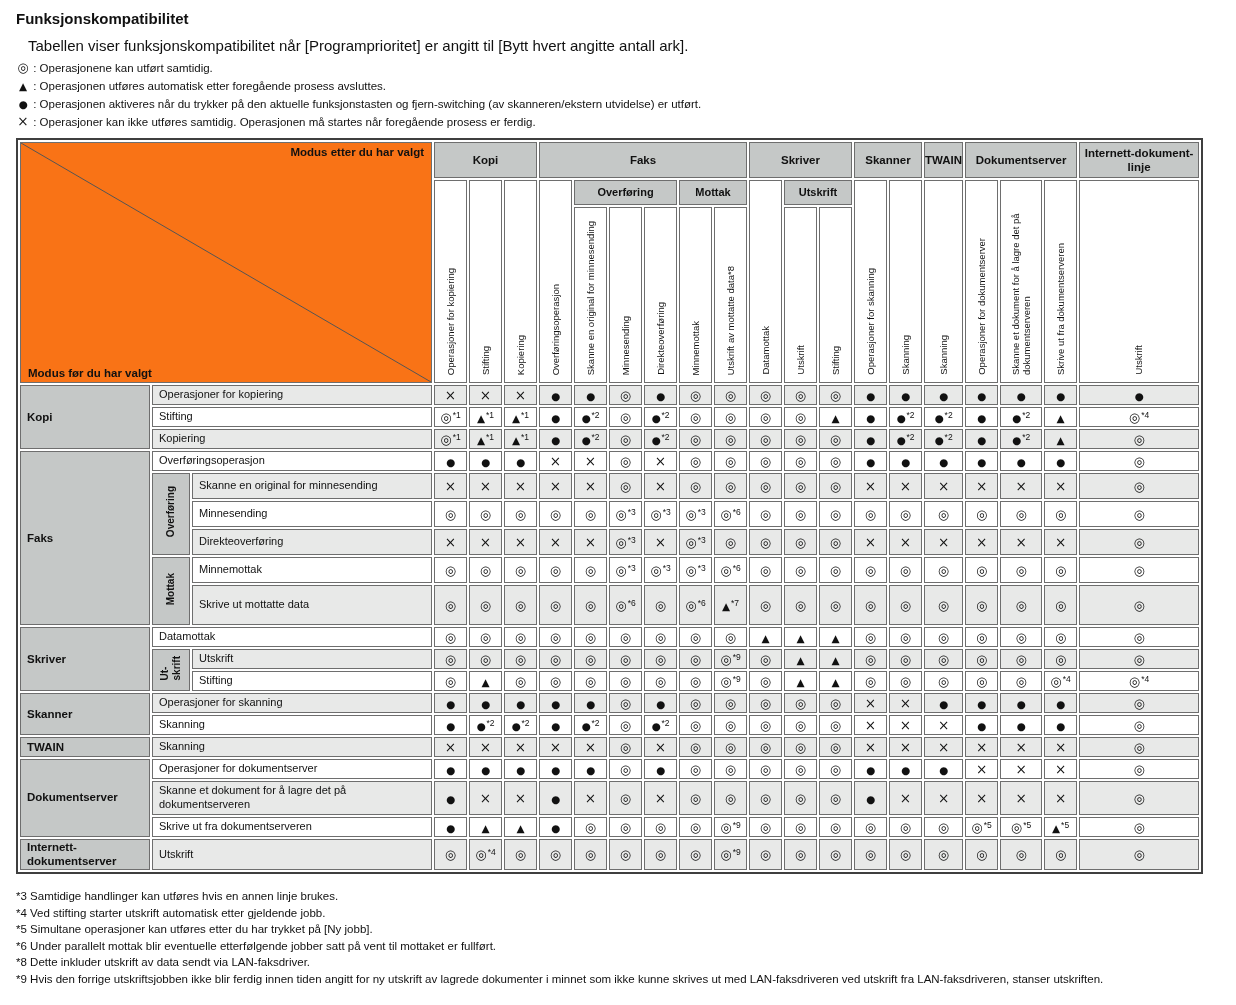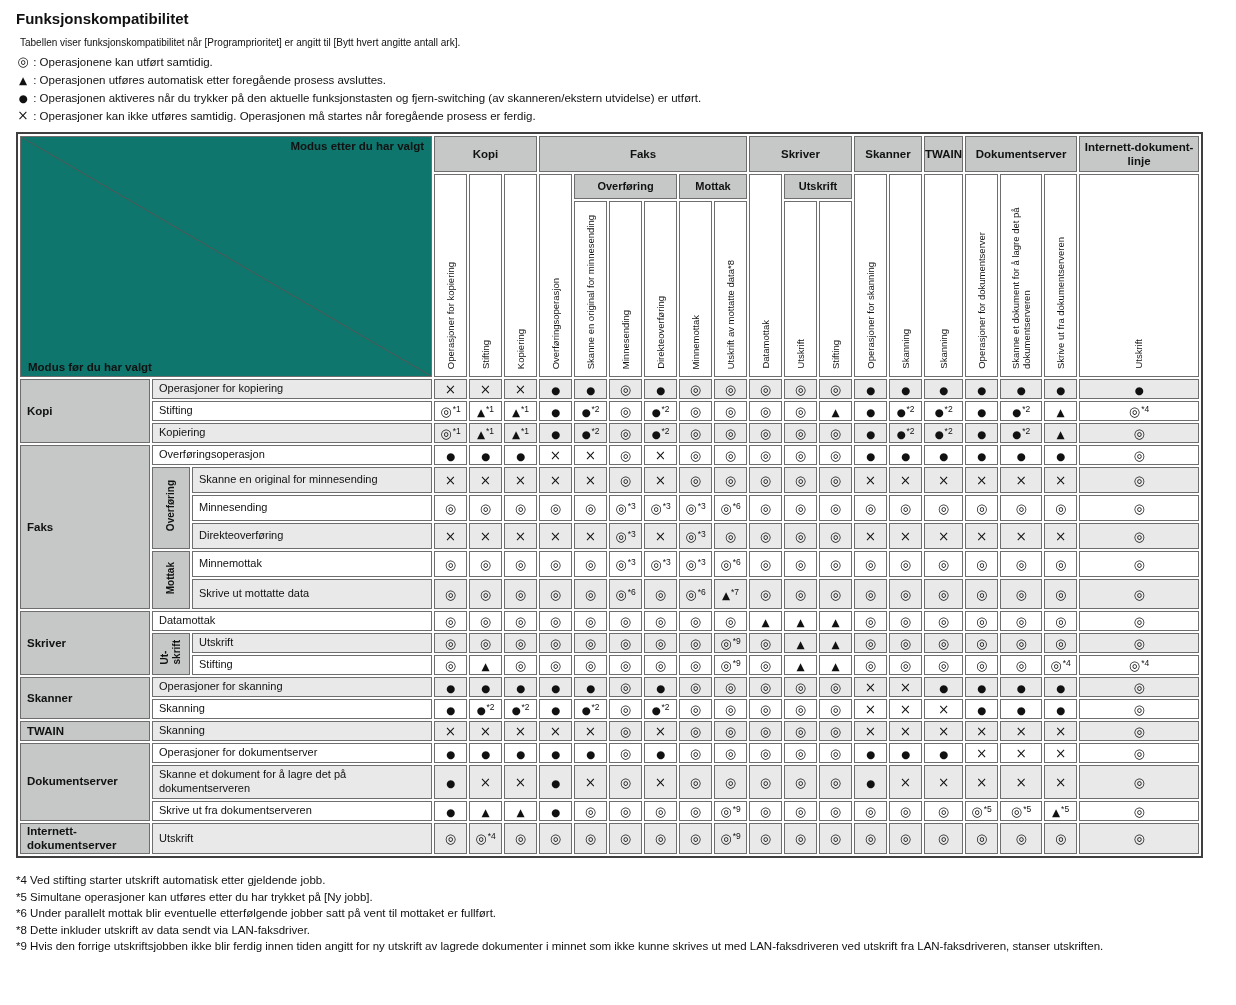--- a/index.html
+++ b/index.html
@@ -1,19 +1,19 @@
 <!DOCTYPE html>
 <html lang="no" style="--hbg: #c5c8c7; --abg: #e8e9e8; --cb: #6e6e6e; --outer: #3f3f3f;"><head>
 <meta charset="utf-8">
 <style>
   html,body { margin:0; padding:0; background:#fff; }
   body { font-family:"Liberation Sans",sans-serif; color:#111; }
   .page { width:1236px; min-height:1005px; box-sizing:border-box; padding:8px 18px 4px 16px; position:relative; }
   .title { font-size:15px; font-weight:bold; margin:2px 0 10px 0; }
-  .intro { font-size:10px; margin:0 0 5px 4px; }
+  .intro { font-size:15px; margin:0 0 5px 12px; }
   .legend-row { font-size:11.5px; line-height:18px; }
   .sym { font-family:"DejaVu Sans",sans-serif; line-height:1; }
   .s-do  { font-size:13px; }
   .s-dot { font-size:10.5px; }
   .s-tri { font-size:10.5px; }
   .s-x   { font-size:13.5px; }
   .lsym { display:inline-block; width:14px; text-align:center; }
 
   .twrap { display:inline-block; border:2px solid var(--outer,#3f3f3f); margin-top:7px; background:#fff; }
   table { border-collapse:separate; border-spacing:2px; table-layout:fixed; }
@@ -23,21 +23,21 @@
   th.vh { background:#fff; vertical-align:bottom; text-align:center; font-weight:normal; }
   .vert { writing-mode:vertical-rl; transform:rotate(180deg); display:inline-block; font-size:9.5px; line-height:1.2; white-space:pre-line; text-align:left; }
   th.vh .vert { padding:3px 0 2px 0; max-height:192px; }
   td.rg { background:var(--hbg,#c5c8c7); font-weight:bold; font-size:11.5px; padding-left:6px; vertical-align:middle; white-space:pre-line; line-height:1.3; }
   td.rsg { background:var(--hbg,#c5c8c7); text-align:center; vertical-align:middle; }
   td.rsg .vert { font-weight:bold; font-size:10px; }
   td.rl { font-size:11px; padding:2px 2px 2px 6px; vertical-align:middle; background:#fff; line-height:1.25; }
   td.c { background:#fff; text-align:center; vertical-align:middle; }
   td.alt, th.alt { background:var(--abg,#e8e9e8); }
   .nt { font-size:8.5px; position:relative; top:-4px; margin-left:1px; }
-  .corner { position:relative; background:#0f766e;padding-left:20px; }
+  .corner { position:relative; background:#f97316;padding-left:20px; }
   .corner svg { position:absolute; left:0; top:0; width:100%; height:100%; display:block; }
   .c-top { position:absolute; top:3px; right:7px; font-weight:bold; font-size:11.5px; }
   .c-bot { position:absolute; bottom:3px; left:7px; font-weight:bold; font-size:11.5px; }
   .footnotes { margin-top:10px; font-size:11.5px; line-height:16.5px; }
 </style>
 </head>
 <body>
 
 <div class="page">
   <div class="title">Funksjonskompatibilitet</div>
@@ -293,21 +293,21 @@
             <td class="c"><span class="sym s-do">◎</span></td>
             <td class="c"><span class="sym s-do">◎</span></td>
             <td class="c"><span class="sym s-do">◎</span></td>
             <td class="c"><span class="sym s-do">◎</span></td>
             <td class="c"><span class="sym s-do">◎</span></td>
             <td class="c"><span class="sym s-do">◎</span></td>
             <td class="c"><span class="sym s-do">◎</span></td>
             <td class="c"><span class="sym s-do">◎</span></td>
             <td class="c"><span class="sym s-do">◎</span></td>
           </tr>
-          <tr style="height: 30px;">
+          <tr style="height: 40px;">
             <td class="rl alt">Skrive ut mottatte data</td>
             <td class="c alt"><span class="sym s-do">◎</span></td>
             <td class="c alt"><span class="sym s-do">◎</span></td>
             <td class="c alt"><span class="sym s-do">◎</span></td>
             <td class="c alt"><span class="sym s-do">◎</span></td>
             <td class="c alt"><span class="sym s-do">◎</span></td>
             <td class="c alt"><span class="sym s-do">◎</span><span class="nt">*6</span></td>
             <td class="c alt"><span class="sym s-do">◎</span></td>
             <td class="c alt"><span class="sym s-do">◎</span><span class="nt">*6</span></td>
             <td class="c alt"><span class="sym s-tri">▲</span><span class="nt">*7</span></td>
@@ -547,20 +547,21 @@
             <td class="c alt"><span class="sym s-do">◎</span></td>
             <td class="c alt"><span class="sym s-do">◎</span></td>
             <td class="c alt"><span class="sym s-do">◎</span></td>
             <td class="c alt"><span class="sym s-do">◎</span></td>
             <td class="c alt"><span class="sym s-do">◎</span></td>
           </tr>
         </tbody>
       </table>
   </div>
   <div class="footnotes">
+      <div><span>*3 </span><span>Samtidige handlinger kan utføres hvis en annen linje brukes.</span></div>
       <div><span>*4 </span><span>Ved stifting starter utskrift automatisk etter gjeldende jobb.</span></div>
       <div><span>*5 </span><span>Simultane operasjoner kan utføres etter du har trykket på [Ny jobb].</span></div>
       <div><span>*6 </span><span>Under parallelt mottak blir eventuelle etterfølgende jobber satt på vent til mottaket er fullført.</span></div>
       <div><span>*8 </span><span>Dette inkluder utskrift av data sendt via LAN-faksdriver.</span></div>
       <div><span>*9 </span><span>Hvis den forrige utskriftsjobben ikke blir ferdig innen tiden angitt for ny utskrift av lagrede dokumenter i minnet som ikke kunne skrives ut med LAN-faksdriveren ved utskrift fra LAN-faksdriveren, stanser utskriften.</span></div>
     </div>
   
 </div>
 
 </body></html>

